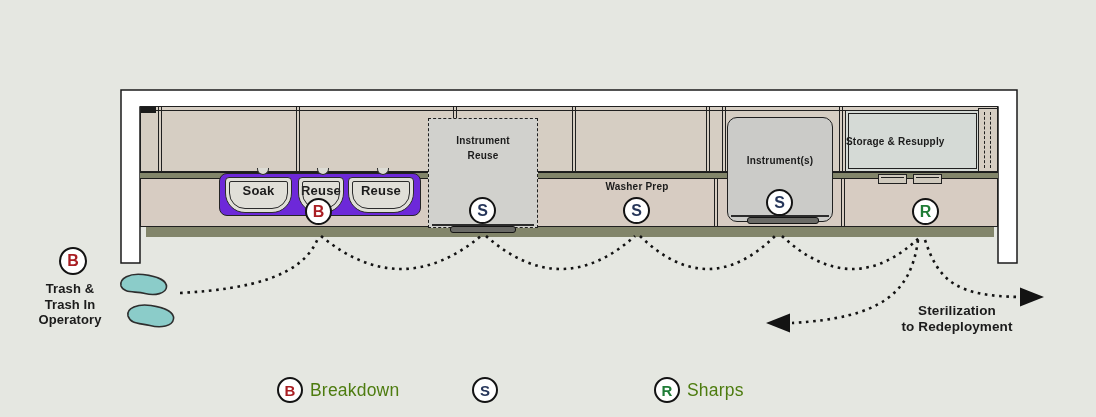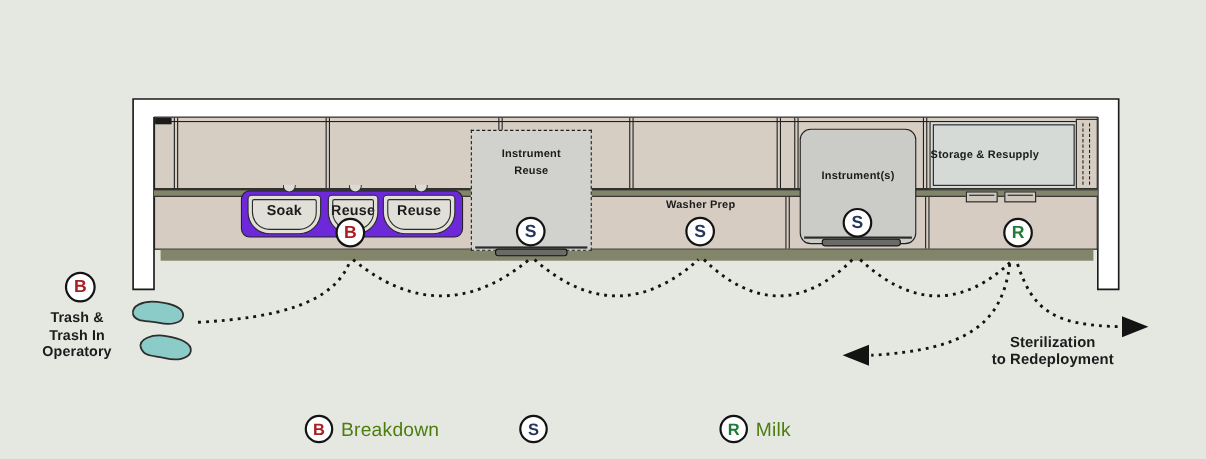--- a/index.html
+++ b/index.html
@@ -160,16 +160,16 @@
 
   <div class="abs legend-item" style="left:277px;top:377px">
     <div class="badge red">B</div>
     <div class="legend-label">Breakdown</div>
   </div>
   <div class="abs legend-item" style="left:472px;top:377px">
     <div class="badge navy">S</div>
   </div>
   <div class="abs legend-item" style="left:654px;top:377px">
     <div class="badge green">R</div>
-    <div class="legend-label">Milk</div>
+    <div class="legend-label">Sharps</div>
   </div>
 
 </div>
 
 </body></html>

